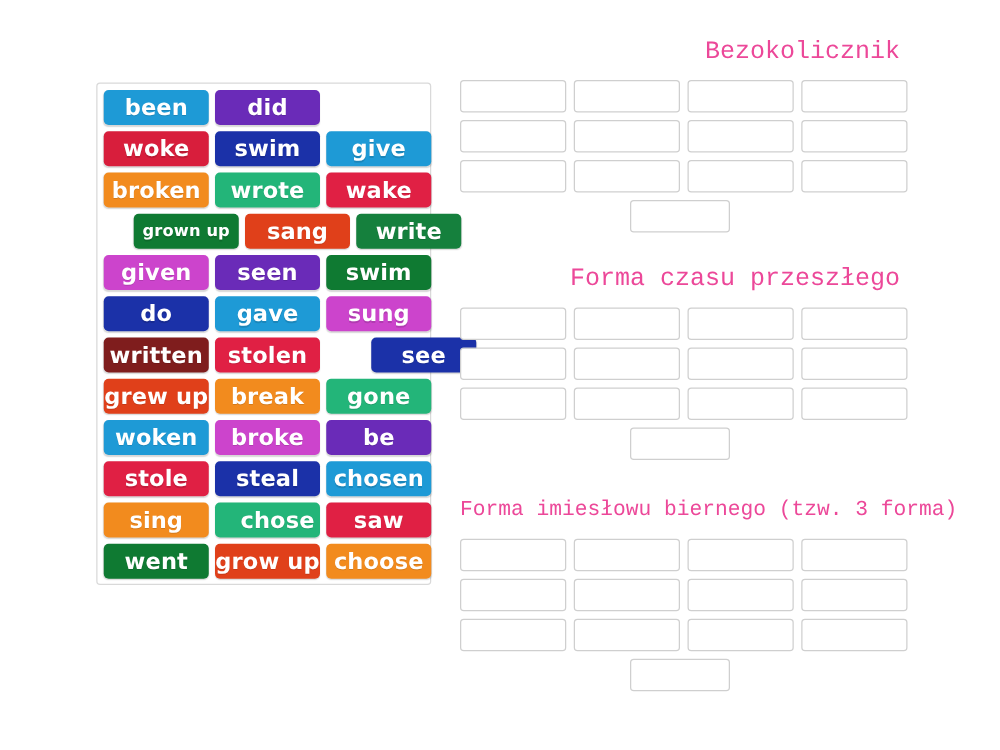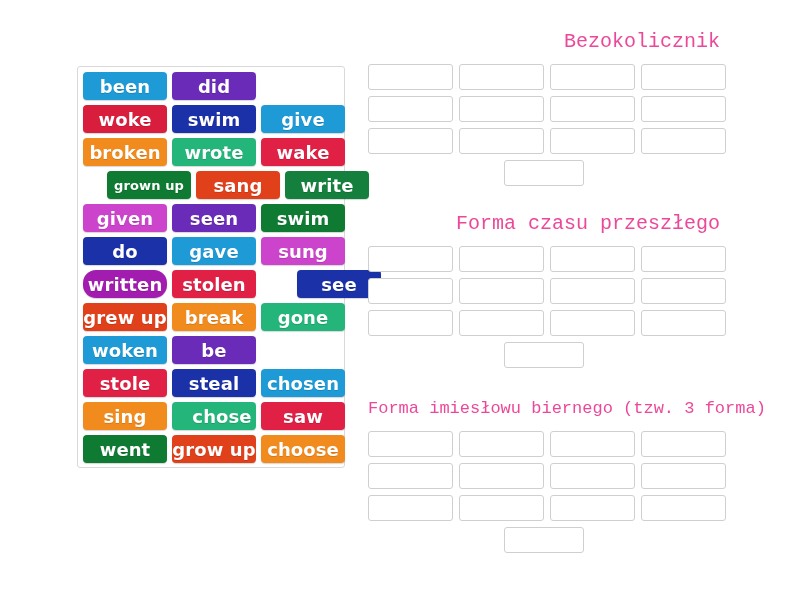--- a/index.html
+++ b/index.html
@@ -121,31 +121,32 @@
       <div class="tile" style="background: rgb(204, 68, 204);">given</div>
       <div class="tile" style="background: rgb(106, 43, 184);">seen</div>
       <div class="tile" style="background: rgb(15, 122, 50);">swim</div>
     </div>
     <div class="tile-row">
       <div class="tile" style="background: rgb(27, 49, 168);">do</div>
       <div class="tile" style="background: rgb(30, 154, 214);">gave</div>
       <div class="tile" style="background: rgb(204, 68, 204);">sung</div>
     </div>
     <div class="tile-row">
-      <div class="tile" style="background: #a21caf; border-radius: 13px;">written</div>
+      <div class="tile" style="background: #7f1d1d;">written</div>
       <div class="tile" style="background: rgb(224, 32, 68);">stolen</div>
       <div class="tile" style="background: rgb(27, 49, 168); margin-left: 36px;">see</div>
     </div>
     <div class="tile-row">
       <div class="tile" style="background: rgb(224, 64, 26);">grew up</div>
       <div class="tile" style="background: rgb(242, 139, 30);">break</div>
       <div class="tile" style="background: rgb(35, 181, 121);">gone</div>
     </div>
     <div class="tile-row">
       <div class="tile" style="background: rgb(30, 154, 214); text-align: center;">woken</div>
+      <div class="tile" style="background: rgb(204, 68, 204);">broke</div>
       <div class="tile" style="background: rgb(106, 43, 184);">be</div>
     </div>
     <div class="tile-row">
       <div class="tile" style="background: rgb(224, 32, 68);">stole</div>
       <div class="tile" style="background: rgb(27, 49, 168);">steal</div>
       <div class="tile" style="background: rgb(30, 154, 214);">chosen</div>
     </div>
     <div class="tile-row">
       <div class="tile" style="background: rgb(242, 139, 30);">sing</div>
       <div class="tile" style="background: rgb(35, 181, 121); padding-left: 16px;">chose</div>

